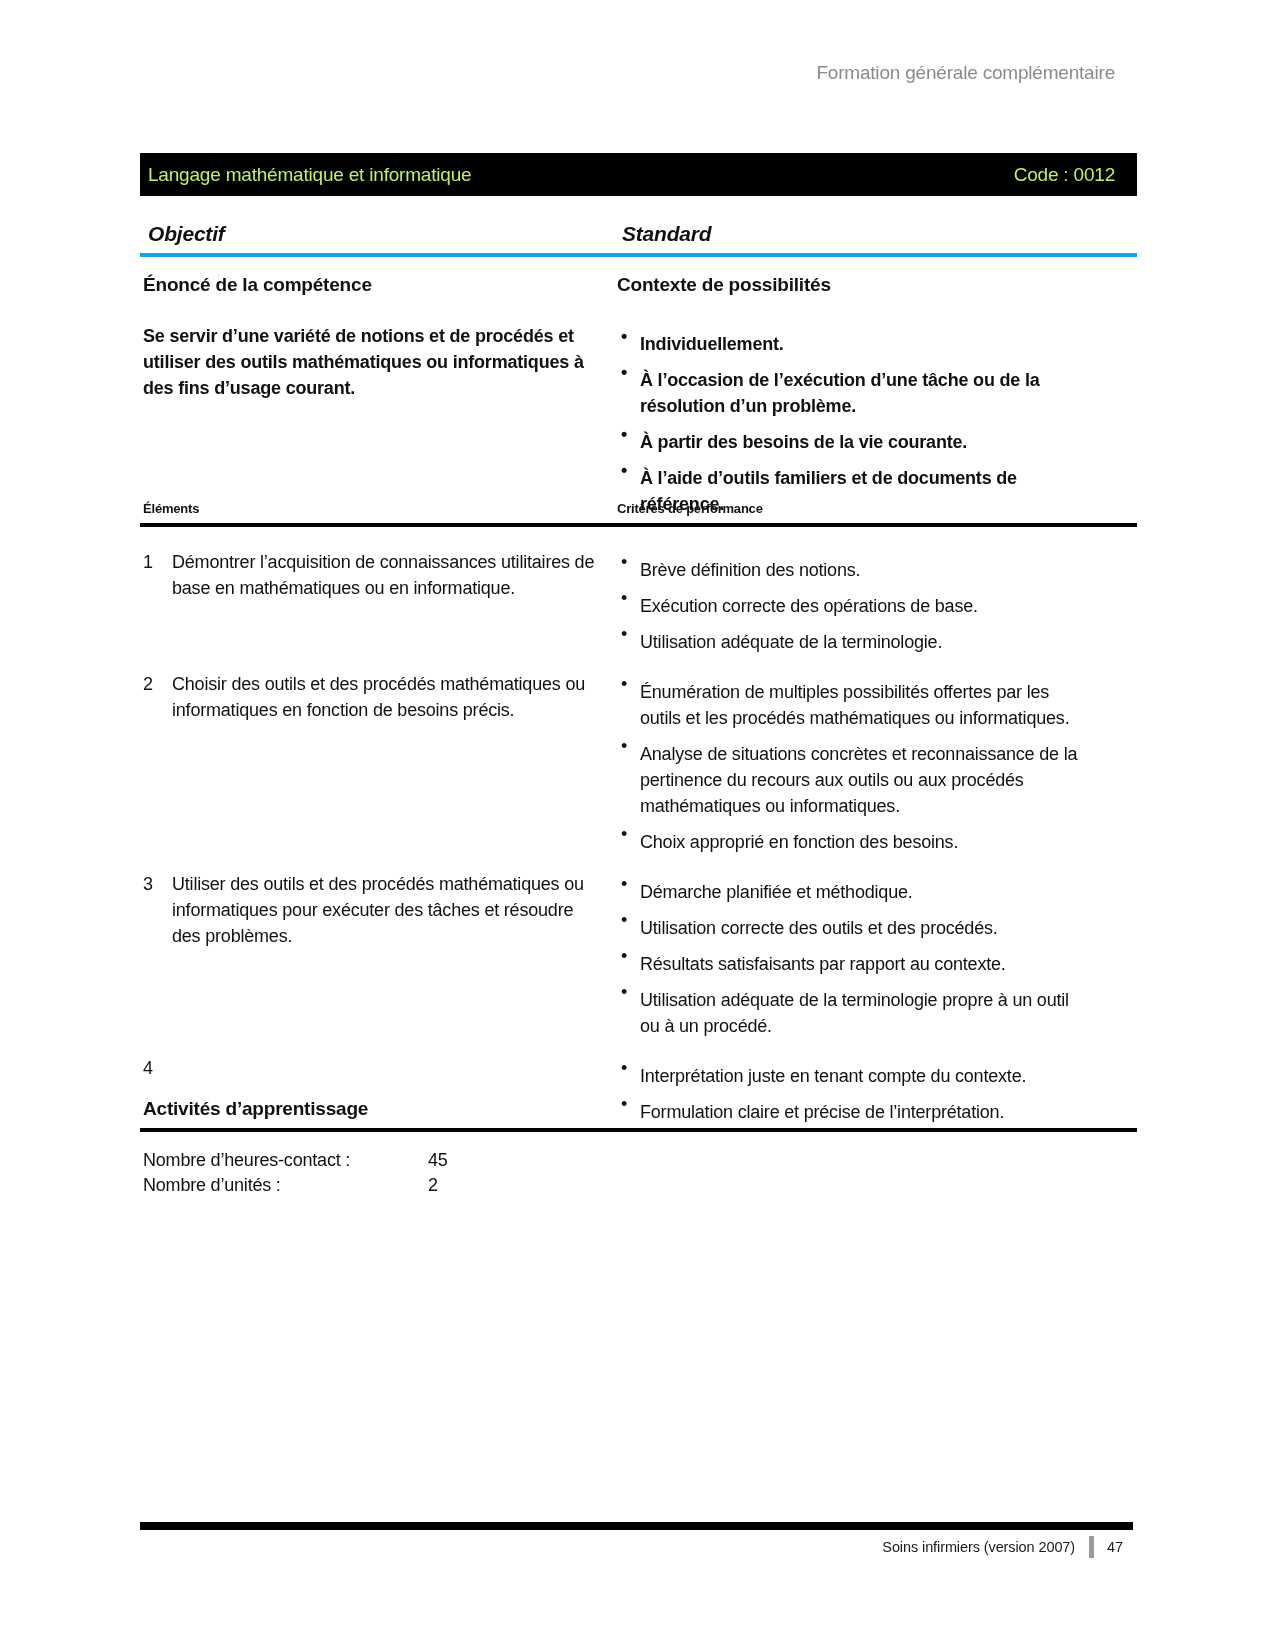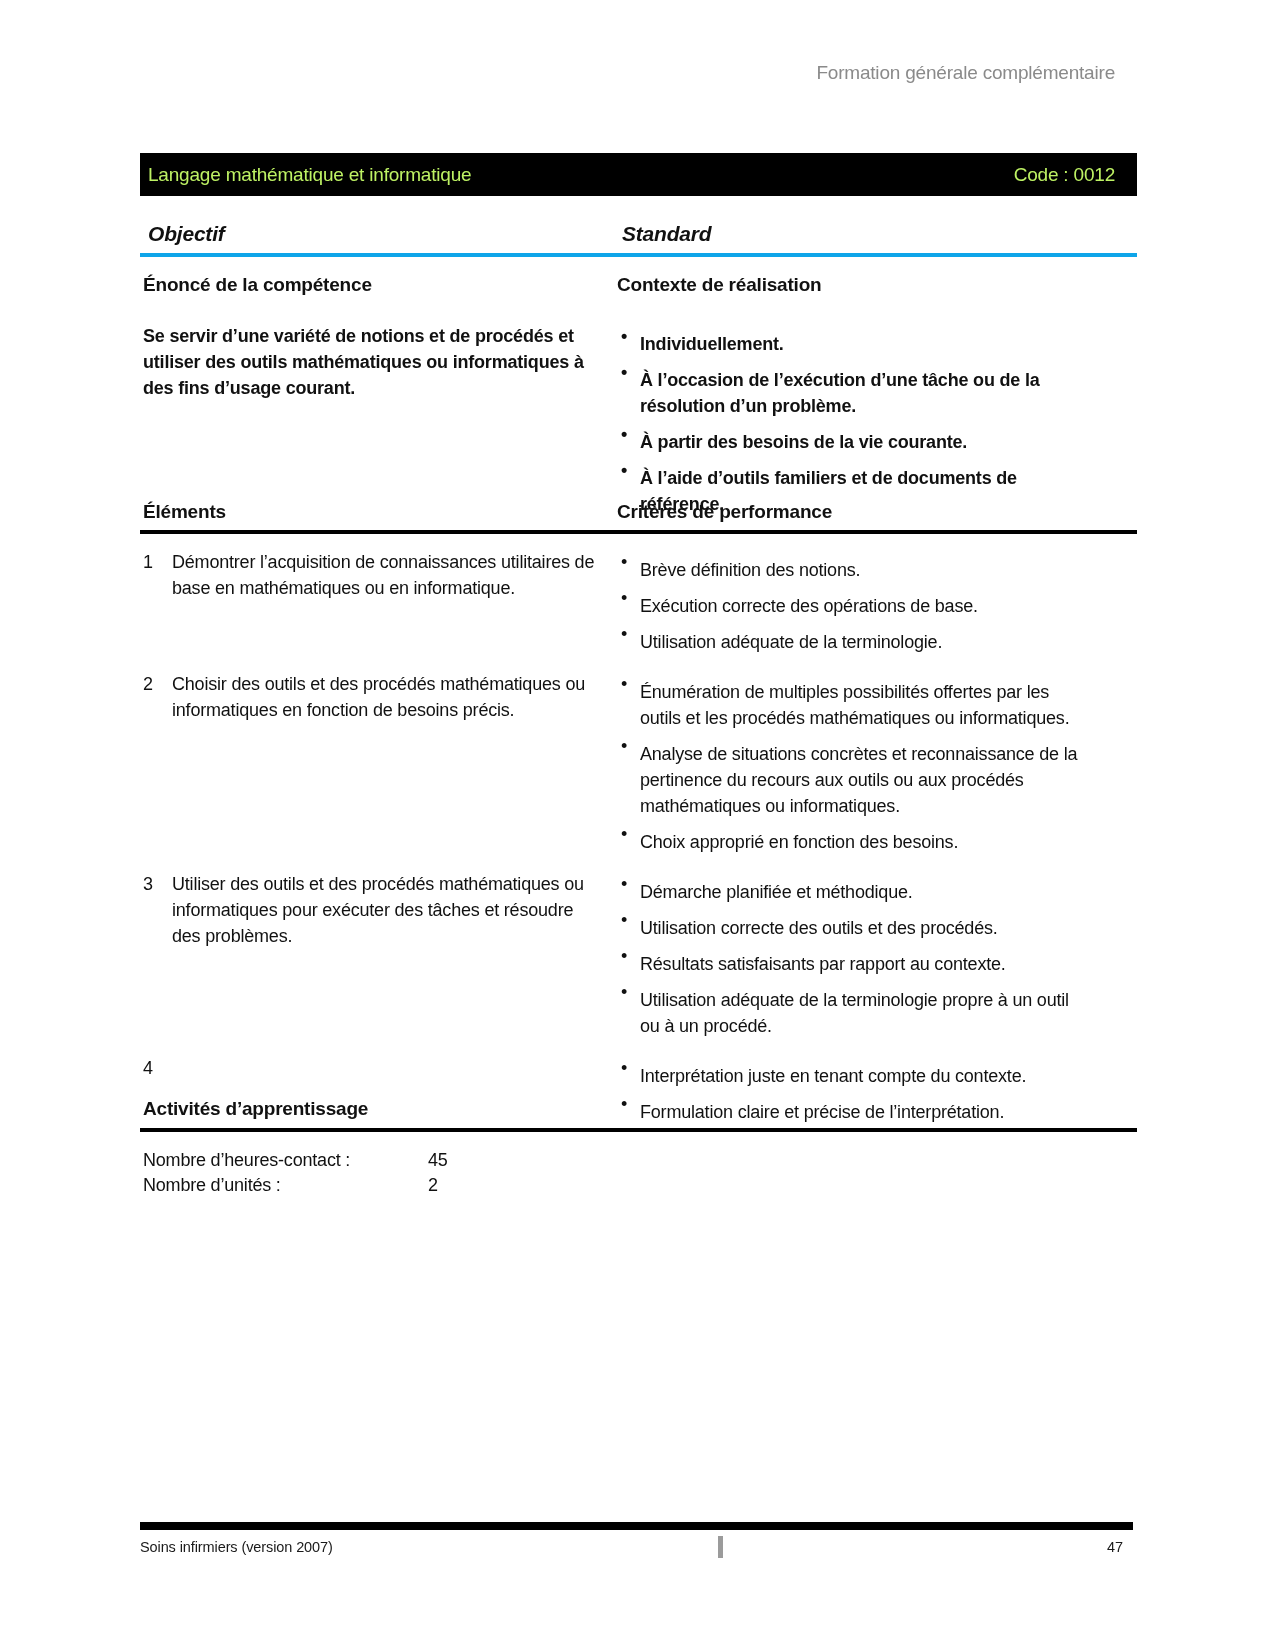--- a/index.html
+++ b/index.html
@@ -39,41 +39,41 @@
   .cell-left { padding:0 20px 0 3px; box-sizing:border-box; }
   .cell-right { padding-right:58px; box-sizing:border-box; }
 
   ul.bullets { margin:0; padding:0 0 0 4px; list-style:none; }
   ul.bullets li { display:flex; margin:0 0 2px 0; }
   ul.bullets .dot { width:19px; flex:0 0 19px; }
   ul.bullets .btext { flex:1;margin-top:8px; }
 
   .elements-heads {
     top:501px; border-bottom:4px solid #000; padding-bottom:7px;
-    font-size:19px; font-weight:bold;
+    font-size:13px; font-weight:bold;
   }
   .elements-heads .left { padding-left:3px; }
 
   .items { top:549px; font-size:18px; line-height:26px; }
   .item-row { display:grid; grid-template-columns:477px 1fr; margin-bottom:14px; }
   .item-left { display:flex; padding:0 20px 0 3px; box-sizing:border-box; }
   .item-num { width:29px; flex:0 0 29px; }
   .item-text { flex:1; }
 
   .activites-head {
     top:1098px; border-bottom:4px solid #000; padding:0 0 8px 3px;
     font-size:19px; font-weight:bold;
   }
   .hours { top:1148px; font-size:18px; line-height:25px; padding-left:3px; }
   .hour-row { display:grid; grid-template-columns:285px auto; }
 
   .footer-bar { position:absolute; top:1522px; left:140px; width:993px; height:8px; background:#000000; }
   .footer-text {
     position:absolute; top:1536px; left:140px; width:983px;
-    display:flex; justify-content:space-between; align-items:center;
+    display:flex; justify-content:flex-end; align-items:center;
     font-size:14.5px; color:#1a1a1a; letter-spacing:-0.1px;
   }
   .footer-divider { width:5px; height:22px; background:#9b9b9b; margin:0 13px 0 14px; }
 </style>
 </head>
 <body>
 
 <div class="page">
 
   <div class="doc-header">Formation générale complémentaire</div>
@@ -83,21 +83,21 @@
     <span>Code : 0012</span>
   </div>
 
   <div class="abs cols col-heads">
     <span class="left">Objectif</span>
     <span class="right">Standard</span>
   </div>
 
   <div class="abs cols sub-heads">
     <span class="left">Énoncé de la compétence</span>
-    <span class="right">Contexte de réalisation</span>
+    <span class="right">Contexte de possibilités</span>
   </div>
 
   <div class="abs cols body-row">
     <div class="cell-left">Se servir d’une variété de notions et de procédés et utiliser des outils mathématiques ou informatiques à des fins d’usage courant.</div>
     <div class="cell-right">
       <ul class="bullets">
 
           <li>
             <span class="dot">•</span>
             <span class="btext">Individuellement.</span>

